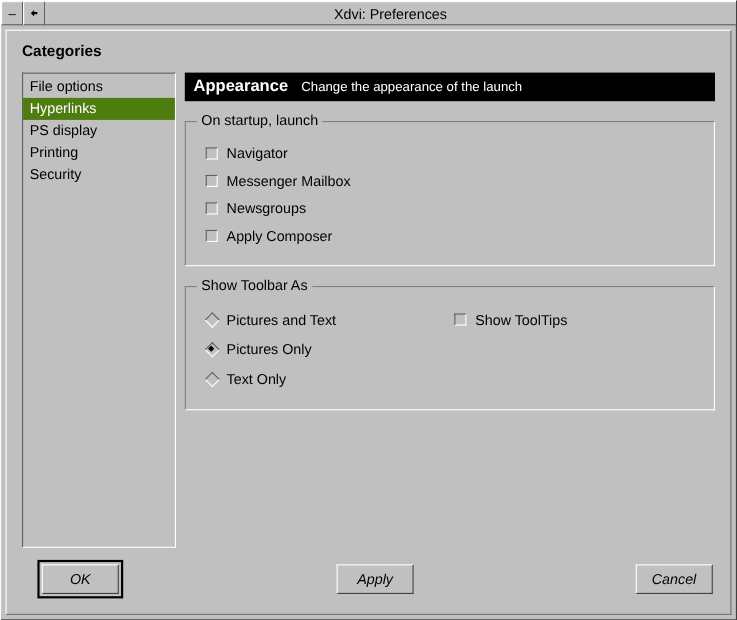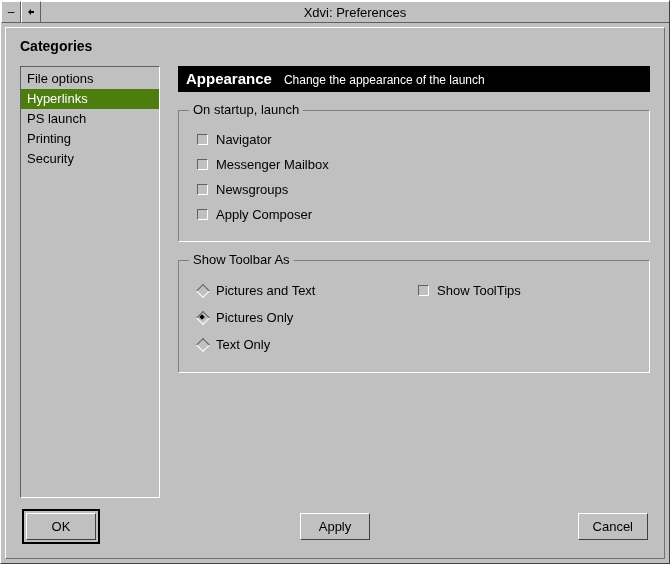--- a/index.html
+++ b/index.html
@@ -60,21 +60,21 @@
     border-bottom:1px solid #707070;
     padding:10px 14px 12px 14px;
   }
   .categories-label {
     font-weight:bold;
     font-size:14px;
     margin-bottom:12px;
   }
   .panels {
     display:flex;
-    gap:18px;
+    gap:8px;
     height:432px;
   }
   .sidebar {
     width:140px;
     background:#c0c0c0;
     border-top:1px solid #606060;
     border-left:1px solid #606060;
     border-right:1px solid #fff;
     border-bottom:1px solid #fff;
     padding-top:2px;
@@ -165,23 +165,24 @@
     transform:rotate(45deg);
     background:#000;
   }
   .two-col {
     display:flex;
   }
   .two-col .col { flex:1; }
   .col .opt-row { padding:6px 0 6px 4px; }
   .button-row {
     position:absolute;
-    left:16px; right:16px; bottom:14px;
+    left:28px; right:16px; bottom:14px;
     display:flex;
     align-items:center;
+    font-style:italic;
   }
   .spacer { flex:1; }
   .btn {
     min-width:70px;
     text-align:center;
     padding:5px 14px;
     background:#c0c0c0;
     border-top:1px solid #fff;
     border-left:1px solid #fff;
     border-right:1px solid #404040;
@@ -220,21 +221,21 @@
 
     <div class="panels">
       <div class="sidebar">
         <div class="sidebar-item">
           <span>File options</span>
         </div>
         <div class="sidebar-item selected">
           <span>Hyperlinks</span>
         </div>
         <div class="sidebar-item">
-          <span>PS launch</span>
+          <span>PS display</span>
         </div>
         <div class="sidebar-item">
           <span>Printing</span>
         </div>
         <div class="sidebar-item">
           <span>Security</span>
         </div>
       </div>
 
       <div class="main">

